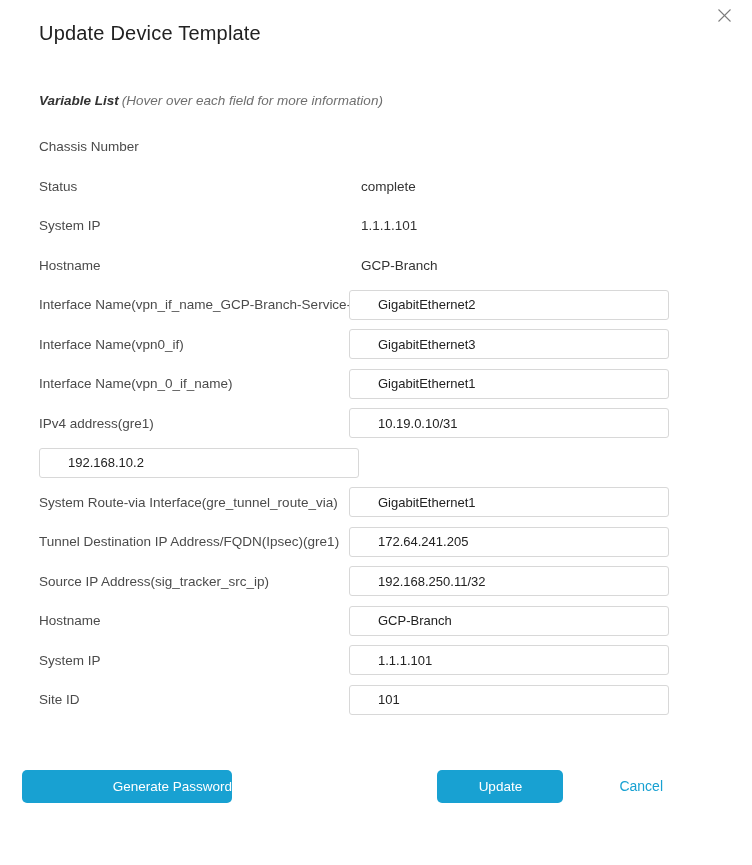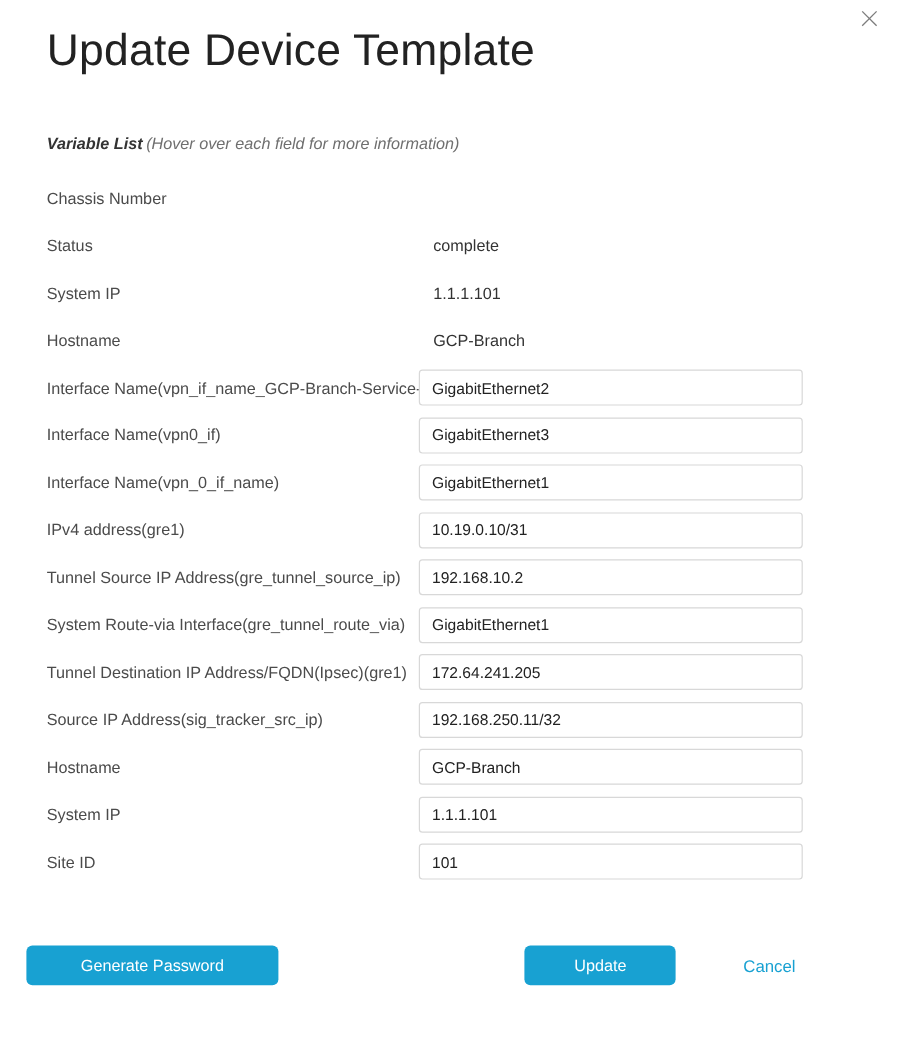--- a/index.html
+++ b/index.html
@@ -17,21 +17,21 @@
   }
   .close-btn {
     position: absolute;
     top: 5px; right: 18px;
     width: 20px; height: 20px;
     background: none; border: none;
     cursor: pointer;
     display: flex; align-items: center; justify-content: center;
   }
   .dialog-title {
-    font-size: 37px;
+    font-size: 20px;
     font-weight: 400;
     color: #222222;
     letter-spacing: 0.2px;
     line-height: 1.1;
   }
   .section-header {
     margin-top: 48px;
     font-size: 13.5px;
     line-height: 18px;
     font-style: italic;
@@ -57,21 +57,21 @@
     margin-left: 12px;
     font-size: 13.5px;
     color: #333333;
   }
   .field-input {
     width: 320px;
     height: 30px;
     border: 1px solid #d8d8d8;
     border-radius: 3px;
     background: #ffffff;
-    padding: 0 10px;
+    padding: 0 28px;
     font-family: "Liberation Sans", sans-serif;
     font-size: 13px;
     color: #222222;
     outline: none;
   }
   .footer {
     margin-top: 50px;
     margin-left: -17px;
     padding-right: 89px;
     display: flex;
@@ -81,21 +81,21 @@
   .btn {
     border: none;
     border-radius: 5px;
     background: #18a1d2;
     color: #ffffff;
     font-family: "Liberation Sans", sans-serif;
     font-size: 13.5px;
     height: 33px;
     cursor: pointer;
   }
-  .btn-generate { width: 210px; }
+  .btn-generate { width: 210px; text-align: right; }
   .footer-right { display: flex; align-items: center; }
   .btn-update { width: 126px; }
   .cancel-link {
     margin-left: 56px;
     color: #18a1d2;
     font-size: 14px;
     text-decoration: none;
     cursor: pointer;
   }
 </style>
@@ -152,21 +152,20 @@
     <div class="field-label">Interface Name(vpn_0_if_name)</div>
     <input type="text" class="field-input" value="GigabitEthernet1" style="">
   </div>
 
   <div class="row">
     <div class="field-label">IPv4 address(gre1)</div>
     <input type="text" class="field-input" value="10.19.0.10/31" style="">
   </div>
 
   <div class="row">
-    <div class="field-label">Tunnel Source IP Address(gre_tunnel_source_ip)</div>
     <input type="text" class="field-input" value="192.168.10.2" style="">
   </div>
 
   <div class="row">
     <div class="field-label">System Route-via Interface(gre_tunnel_route_via)</div>
     <input type="text" class="field-input" value="GigabitEthernet1" style="">
   </div>
 
   <div class="row">
     <div class="field-label">Tunnel Destination IP Address/FQDN(Ipsec)(gre1)</div>

